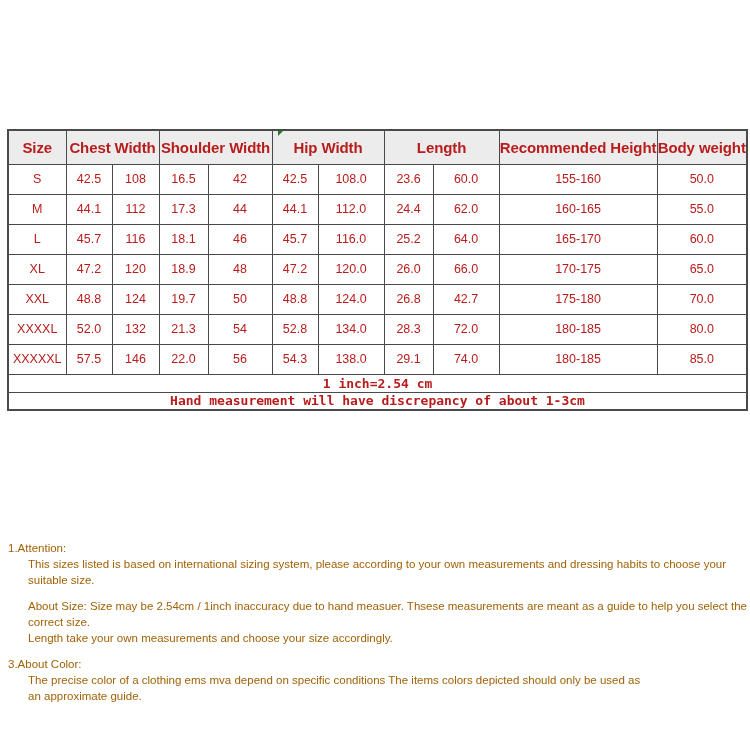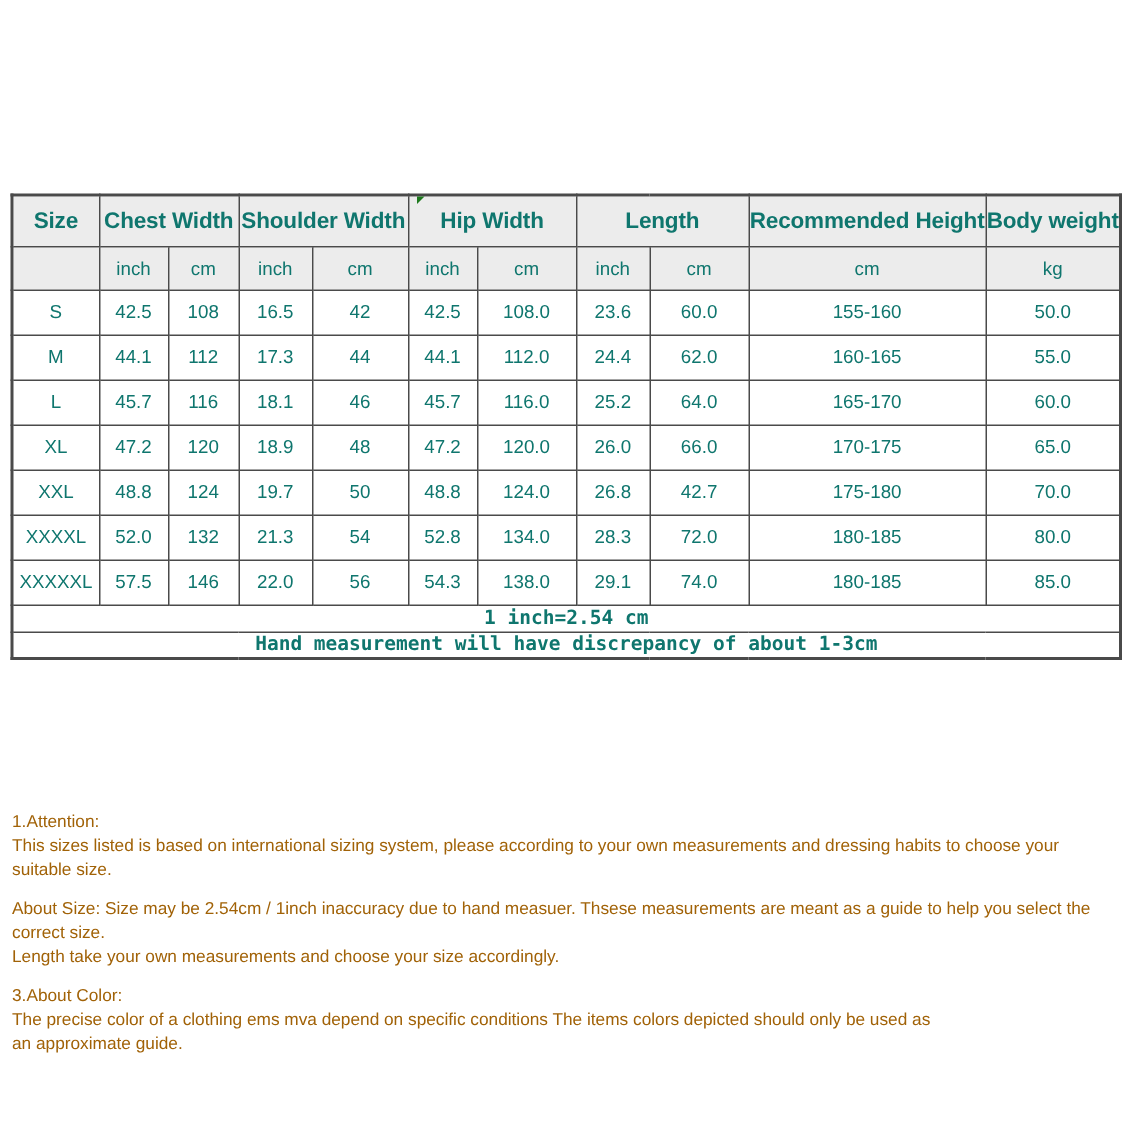--- a/index.html
+++ b/index.html
@@ -4,21 +4,21 @@
 <style>
   * { margin: 0; padding: 0; box-sizing: border-box; }
   html, body { width: 750px; height: 750px; background: #ffffff; }
   body { font-family: "Liberation Sans", sans-serif; }
   .page { position: relative; width: 750px; height: 750px; background: #ffffff; overflow: hidden; }
 
   .size-table {
     position: absolute; left: 7px; top: 129px;
     width: 739px; table-layout: fixed; border-collapse: collapse;
     border: 2px solid var(--border, #3f3f3f);
-    color: #0f766e;
+    color: #b91c1c;
   }
   .size-table th, .size-table td {
     border: 1px solid var(--border, #4a4a4a);
     text-align: center; vertical-align: middle;
     overflow: hidden; white-space: nowrap; padding: 0;
   }
   .size-table thead th { background: var(--header-bg, #ececec); }
   .hdr { font-size: 15px; font-weight: bold; height: 34px; letter-spacing: -0.1px; }
   .sub { font-size: 12.5px; font-weight: normal; height: 29px; }
   .size-table tbody td { font-size: 12.5px; height: 30px; background: #ffffff; }
@@ -29,21 +29,21 @@
 
   .green-marker {
     position: absolute; left: 278px; top: 131px; width: 0; height: 0;
     border-top: 5px solid var(--marker, #1f7a1f);
     border-right: 5px solid transparent;
   }
 
   .sections { position: absolute; left: 8px; top: 540px; width: 740px; color: #a16207; }
   .section { margin-bottom: 10px; }
   .section .heading { font-size: 11.5px; line-height: 16px; }
-  .section .line { font-size: 11.5px; line-height: 16px; }
+  .section .line { font-size: 11.5px; line-height: 16px; margin-left: 20px; }
 </style>
 </head>
 <body>
 
 <div class="page">
 
   <table class="size-table">
     <colgroup>
       <col style="width:58px">
         <col style="width:46px">
@@ -59,33 +59,20 @@
     </colgroup>
     <thead>
       <tr>
         <th class="hdr">Size</th>
         <th class="hdr" colspan="2">Chest Width</th>
         <th class="hdr" colspan="2">Shoulder Width</th>
         <th class="hdr" colspan="2">Hip Width</th>
         <th class="hdr" colspan="2">Length</th>
         <th class="hdr">Recommended Height</th>
         <th class="hdr">Body weight</th>
-      </tr>
-      <tr>
-        <th class="sub"></th>
-        <th class="sub">inch</th>
-        <th class="sub">cm</th>
-        <th class="sub">inch</th>
-        <th class="sub">cm</th>
-        <th class="sub">inch</th>
-        <th class="sub">cm</th>
-        <th class="sub">inch</th>
-        <th class="sub">cm</th>
-        <th class="sub">cm</th>
-        <th class="sub">kg</th>
       </tr>
     </thead>
     <tbody>
         <tr>
           <td>S</td>
           <td>42.5</td>
           <td>108</td>
           <td>16.5</td>
           <td>42</td>
           <td>42.5</td>

